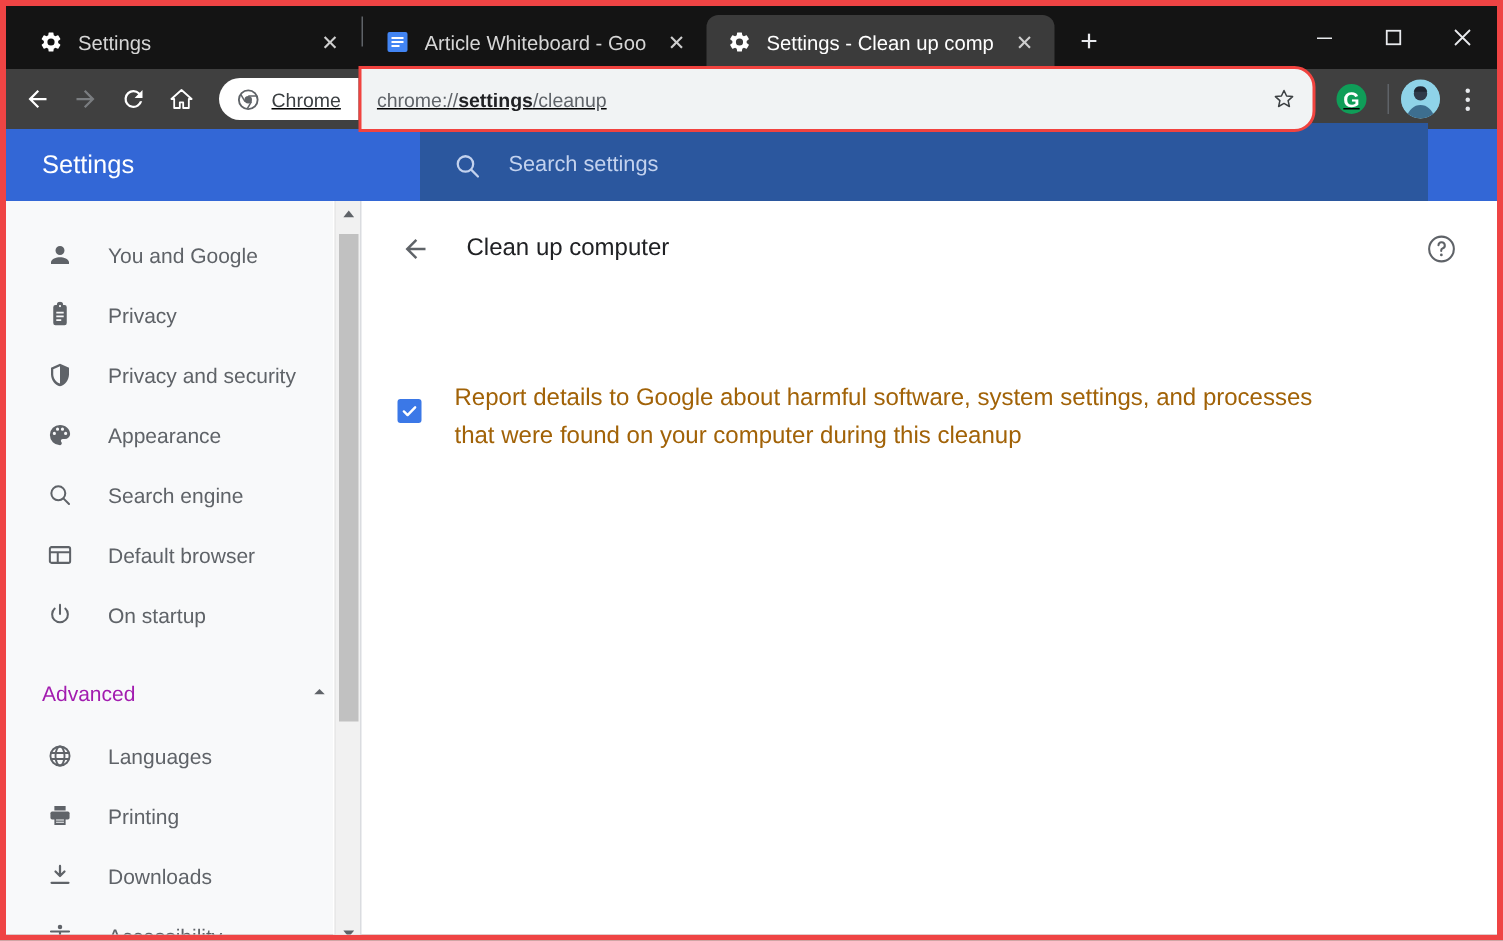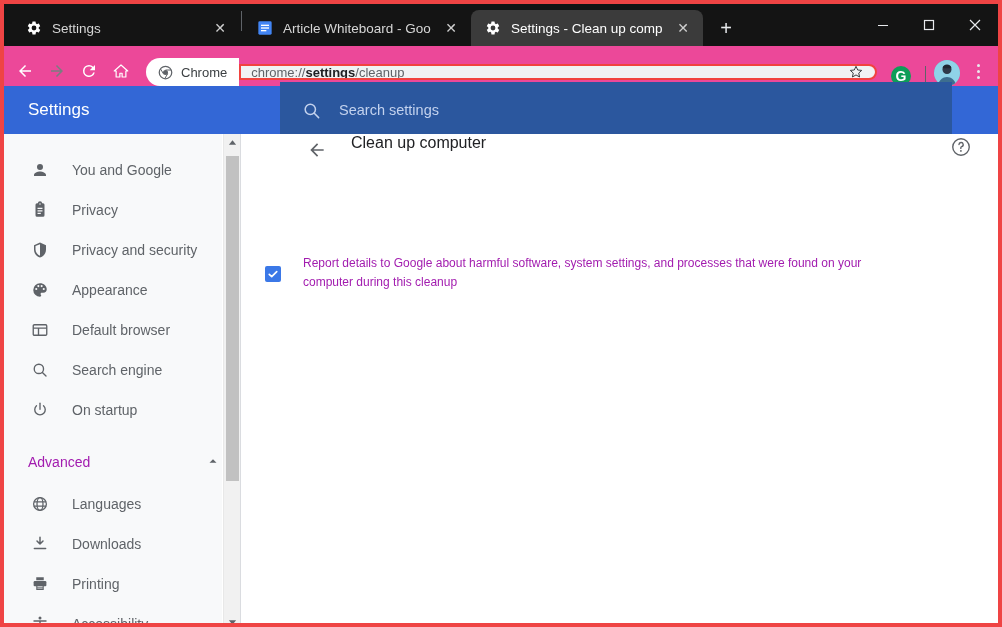--- a/index.html
+++ b/index.html
@@ -69,25 +69,26 @@
   }
   .winbtn {
     width: 46px; height: 42px;
     display: flex; align-items: center; justify-content: center;
     color: #e8eaed;
   }
 
   
   .toolbar {
     height: 40px;
-    background: #ec4899;
-    display: flex;
-    align-items: flex-end;
+    background: #404040;
+    display: flex;
+    align-items: center;
     padding: 0 6px;
     gap: 2px;
+    text-decoration: underline;
   }
   .navbtn {
     width: 30px; height: 30px;
     display: flex; align-items: center; justify-content: center;
     color: #ffffff; flex: 0 0 auto;
   }
   .navbtn.disabled { color: #7a7d80; }
   .omnibox-wrap {
     flex: 1 1 auto;
     height: 28px;
@@ -100,21 +101,21 @@
     height: 28px;
     background: #ffffff;
     border-radius: 14px 0 0 14px;
     display: flex; align-items: center; gap: 8px;
     padding: 0 12px 0 12px;
     color: #3c4043; font-size: 13px;
     flex: 0 0 auto;
   }
   .omni-field {
     flex: 1 1 auto;
-    height: 16px;
+    height: 44px;
     background: #f1f3f4;
     border: 2px solid #f1433f;
     border-radius: 0 14px 14px 0;
     display: flex; align-items: center;
     padding: 0 8px 0 10px;
     color: #5f6368; font-size: 13px;
     overflow: hidden;
   }
   .omni-url { flex: 1 1 auto; white-space: nowrap; overflow: hidden; }
   .omni-url b { color: #202124; font-weight: 700; }
@@ -235,22 +236,22 @@
   .main {
     flex: 1 1 auto;
     background: #ffffff;
     border-left: 1px solid #dadce0;
     position: relative;
     overflow: hidden;
   }
   .main-header {
     height: 64px;
     display: flex;
+    align-items: center;
     padding: 0 24px 0 20px;
-    margin-left: 40px;
   }
   .back-arrow {
     width: 32px; height: 32px;
     display: flex; align-items: center; justify-content: center;
     color: #5f6368; flex: 0 0 auto;
   }
   .main-title {
     flex: 1 1 auto;
     font-size: 16px;
     color: #202124;
@@ -318,22 +319,22 @@
     padding-left: 4px;
   }
   .checkbox {
     width: 16px; height: 16px; flex: 0 0 auto;
     background: #3b78e7;
     border-radius: 2px;
     display: flex; align-items: center; justify-content: center;
     margin-top: 12px;
   }
   .check-label {
-    font-size: 12px;
-    color: #a21caf;
+    font-size: 16px;
+    color: #a16207;
     line-height: 1.55;
     max-width: 600px;
   }
 </style>
 </head>
 <body>
 
 <div class="window">
 
   <div class="tabstrip">
@@ -495,35 +496,35 @@
           <svg width="18" height="18" viewBox="0 0 24 24">
               <path d="M12 3a9 9 0 0 0 0 18c.9 0 1.6-.7 1.6-1.6 0-.4-.2-.8-.4-1.1-.3-.3-.4-.7-.4-1.1 0-.9.7-1.6 1.6-1.6h1.9A4.7 4.7 0 0 0 21 11c0-4.4-4-8-9-8zm-5 9a1.4 1.4 0 1 1 0-2.8A1.4 1.4 0 0 1 7 12zm2.8-3.8a1.4 1.4 0 1 1 0-2.8 1.4 1.4 0 0 1 0 2.8zm4.4 0a1.4 1.4 0 1 1 0-2.8 1.4 1.4 0 0 1 0 2.8zM17 12a1.4 1.4 0 1 1 0-2.8A1.4 1.4 0 0 1 17 12z" fill="currentColor"></path>
             </svg>
         </span>
         <span>Appearance</span>
       </div>
 
       <div class="nav-item">
         <span class="ico">
           <svg width="18" height="18" viewBox="0 0 24 24">
+              <circle cx="10.5" cy="10.5" r="6.2" fill="none" stroke="currentColor" stroke-width="1.8"></circle>
+              <path d="M15.2 15.2 20 20" stroke="currentColor" stroke-width="1.8" stroke-linecap="round"></path>
+            </svg>
+        </span>
+        <span>Search engine</span>
+      </div>
+
+      <div class="nav-item">
+        <span class="ico">
+          <svg width="18" height="18" viewBox="0 0 24 24">
               <rect x="3" y="5" width="18" height="14" rx="1.5" fill="none" stroke="currentColor" stroke-width="1.8"></rect>
               <path d="M3 9.5h18M10 9.5V19" stroke="currentColor" stroke-width="1.8"></path>
             </svg>
         </span>
         <span>Default browser</span>
-      </div>
-
-      <div class="nav-item">
-        <span class="ico">
-          <svg width="18" height="18" viewBox="0 0 24 24">
-              <circle cx="10.5" cy="10.5" r="6.2" fill="none" stroke="currentColor" stroke-width="1.8"></circle>
-              <path d="M15.2 15.2 20 20" stroke="currentColor" stroke-width="1.8" stroke-linecap="round"></path>
-            </svg>
-        </span>
-        <span>Search engine</span>
       </div>
 
       <div class="nav-item">
         <span class="ico">
           <svg width="18" height="18" viewBox="0 0 24 24">
               <path d="M12 3v8" stroke="currentColor" stroke-width="1.8" stroke-linecap="round"></path>
               <path d="M7.3 6.3a7 7 0 1 0 9.4 0" fill="none" stroke="currentColor" stroke-width="1.8" stroke-linecap="round"></path>
             </svg>
         </span>
         <span>On startup</span>
@@ -545,37 +546,37 @@
               <ellipse cx="12" cy="12" rx="4" ry="8.5" fill="none" stroke="currentColor" stroke-width="1.7"></ellipse>
               <path d="M3.8 9.3h16.4M3.8 14.7h16.4" stroke="currentColor" stroke-width="1.7"></path>
             </svg>
         </span>
         <span>Languages</span>
       </div>
 
       <div class="nav-item">
         <span class="ico">
           <svg width="18" height="18" viewBox="0 0 24 24">
-              <path d="M12 3v9m0 0-4-4m4 4 4-4" fill="none" stroke="currentColor" stroke-width="2" stroke-linecap="round" stroke-linejoin="round"></path>
-              <path d="M4.5 18h15" stroke="currentColor" stroke-width="2" stroke-linecap="round"></path>
-            </svg>
-        </span>
-        <span>Downloads</span>
-      </div>
-
-      <div class="nav-item">
-        <span class="ico">
-          <svg width="18" height="18" viewBox="0 0 24 24">
               <path d="M7 3h10v4H7z" fill="currentColor"></path>
               <rect x="3.5" y="8" width="17" height="7" rx="1.5" fill="currentColor"></rect>
               <path d="M7 14h10v6H7z" fill="currentColor"></path>
               <path d="M8.5 15.5h7M8.5 17.5h7" stroke="#f8f9fa" stroke-width="1"></path>
             </svg>
         </span>
         <span>Printing</span>
+      </div>
+
+      <div class="nav-item">
+        <span class="ico">
+          <svg width="18" height="18" viewBox="0 0 24 24">
+              <path d="M12 3v9m0 0-4-4m4 4 4-4" fill="none" stroke="currentColor" stroke-width="2" stroke-linecap="round" stroke-linejoin="round"></path>
+              <path d="M4.5 18h15" stroke="currentColor" stroke-width="2" stroke-linecap="round"></path>
+            </svg>
+        </span>
+        <span>Downloads</span>
       </div>
 
       <div class="nav-item">
         <span class="ico">
           <svg width="18" height="18" viewBox="0 0 24 24">
               <circle cx="12" cy="4" r="2" fill="currentColor"></circle>
               <path d="M4 8h16M12 8v6m0 0-3.5 7M12 14l3.5 7" stroke="currentColor" stroke-width="1.9" stroke-linecap="round" fill="none"></path>
             </svg>
         </span>
         <span>Accessibility</span>

